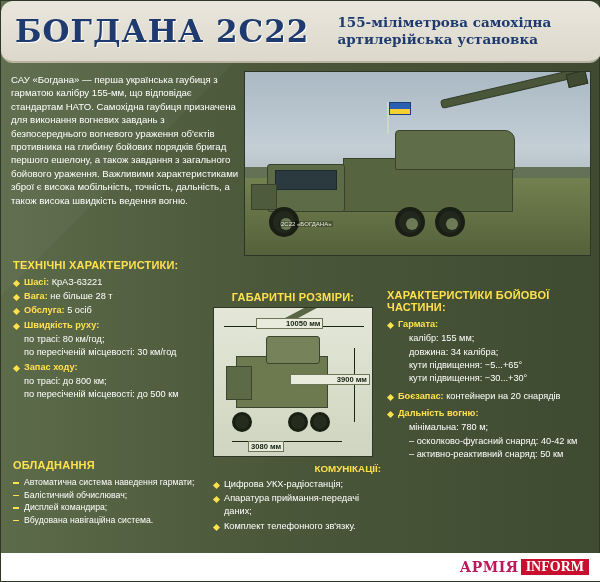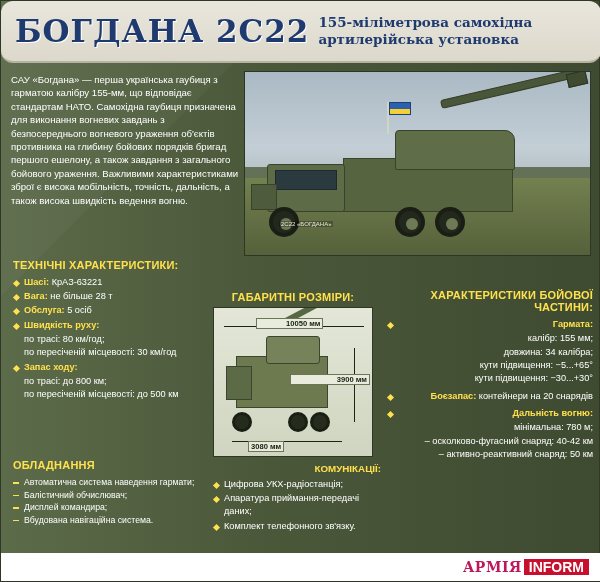--- a/index.html
+++ b/index.html
@@ -35,21 +35,21 @@
     margin-left:14px;
     white-space:nowrap;
     text-shadow:1px 1px 0 #ffffff;
   }
   .title-sub {
     font-family:"DejaVu Serif", serif;
     font-weight:bold;
     font-size:13.5px;
     line-height:17px;
     color:#1f3a6e;
-    margin-left:9px;
+    margin-left:28px;
     max-width:230px;
   }
   
   .intro {
     position:absolute; left:10px; top:72px; width:228px;
     color:#ffffff;
     font-size:9.6px;
     line-height:13.4px;
     text-align:left;
   }
@@ -136,31 +136,31 @@
     background:#262c1d; border:3px solid #1a1f13; }
   .dw1 { left:18px; } .dw2 { left:74px; } .dw3 { left:96px; }
   .dim-arrow-h, .dim-arrow-v { position:absolute; background:#1b2415; }
   .lbl-dim {
     position:absolute; font-size:7.6px; font-weight:bold; color:#14200d;
     background:#e9ecdd; padding:0 2px; border:1px solid #6c7558;
   }
   .comm { position:absolute; left:212px; top:462px; width:168px; color:#fff; }
   .comm .h-yellow-sm { display:block; margin-bottom:4px; }
   
-  .col-right { position:absolute; left:386px; top:288px; width:206px; color:#fff;text-align:right; }
+  .col-right { position:absolute; left:386px; top:288px; width:206px; color:#fff; }
   .col-right .h-yellow { display:block; margin-bottom:5px; }
   .indent { padding-left:22px; font-size:9.2px; line-height:13.4px; }
   
   .footer {
     position:absolute; left:0; bottom:0; width:600px; height:28px;
     background:#ffffff; display:flex; align-items:center; justify-content:flex-end;
     padding-right:12px;
   }
   .f-armiya { font-family:"DejaVu Serif", serif; font-weight:bold; font-size:14px; color:#be185d; letter-spacing:.5px; }
-  .f-inform { font-family:Liberation Sans, sans-serif; font-weight:bold; font-size:14px; color:#ffffff;
+  .f-inform { font-family:Liberation Serif, serif; font-weight:bold; font-size:14px; color:#ffffff;
     background:#c8102e; padding:0 5px; margin-left:2px; }
 </style>
 </head>
 <body>
 
 <div class="poster">
 
   <div class="header">
     <div class="title-main">БОГДАНА 2С22</div>
     <div class="title-sub">155-міліметрова самохідна артилерійська установка</div>

